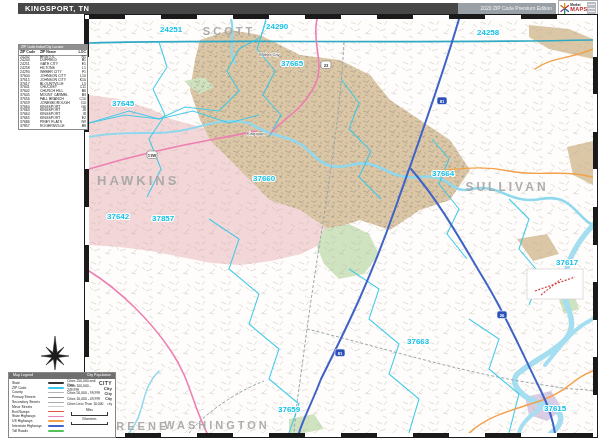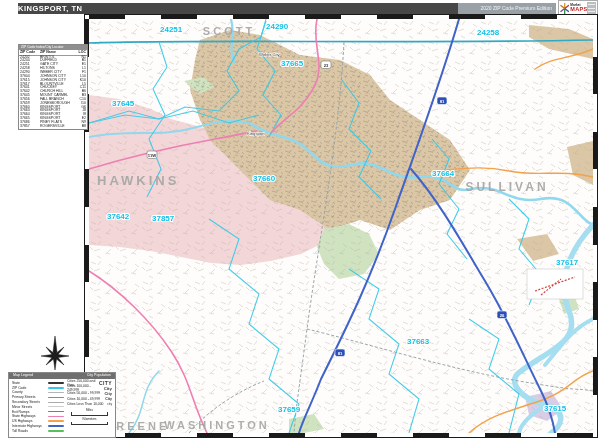--- a/index.html
+++ b/index.html
@@ -1,20 +1,20 @@
 <!DOCTYPE html>
 <html><head>
 <meta charset="utf-8">
 <style>
   html,body{margin:0;padding:0;}
   body{width:600px;height:441px;position:relative;background:#ffffff;overflow:hidden;
        font-family:"Liberation Sans", sans-serif;}
   
   .titlebar{position:absolute;left:18px;top:3px;width:476px;height:11px;background:#474747;
-            color:#fff;font-size:7.5px;font-weight:bold;line-height:11px;
+            color:#fff;font-size:7.5px;font-weight:bold;line-height:11px;padding-left:7px;
             box-sizing:border-box;letter-spacing:.5px;}
   .editionbar{position:absolute;left:458px;top:3px;width:98px;height:11px;background:#99a1a7;
               color:#f2f2f2;font-size:5px;line-height:11px;text-align:right;
               padding-right:4px;box-sizing:border-box;}
   .logo{position:absolute;left:558px;top:0px;width:40px;height:16px;background:#fff;
         border:0.5px solid #aaa;display:flex;align-items:center;box-sizing:border-box;padding:1px;}
   .logo .txt{line-height:1;margin-left:1px;}
   .logo .t1{font-size:3.2px;color:#222;font-weight:bold;display:block;}
   .logo .t2{font-size:5.5px;color:#c42222;font-weight:bold;display:block;letter-spacing:.3px;}
   .logo .panel{margin-left:auto;width:9px;height:12px;background:#b9bec2;

